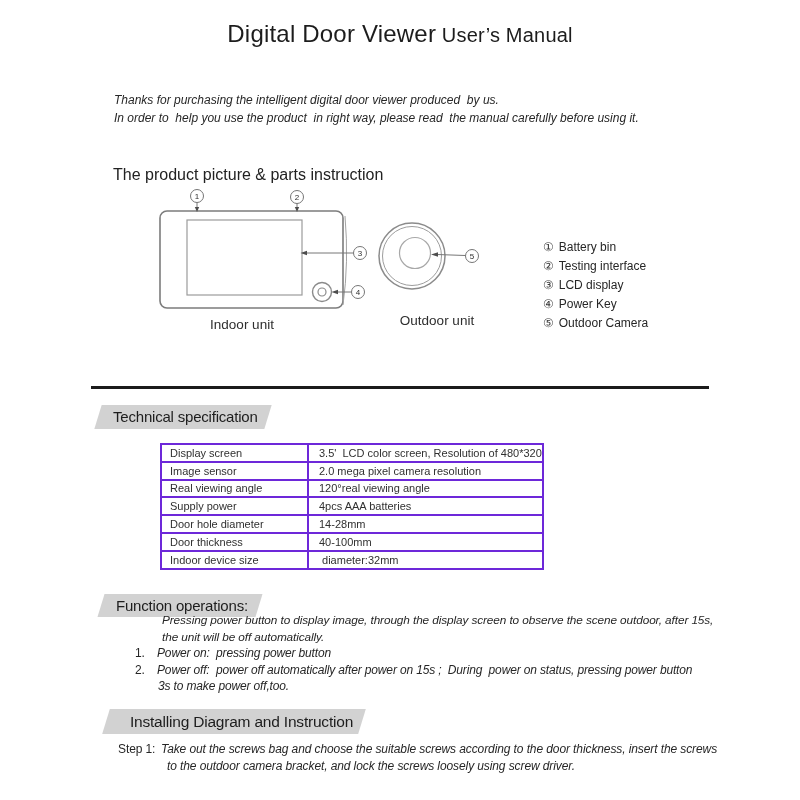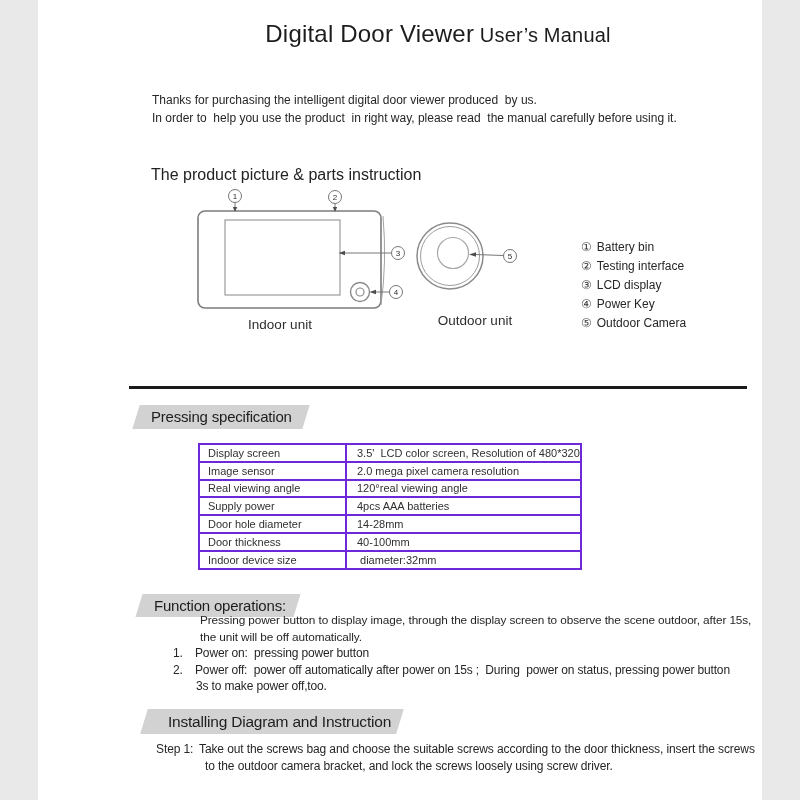--- a/index.html
+++ b/index.html
@@ -1,23 +1,23 @@
 <!DOCTYPE html>
 <html><head>
 <meta charset="utf-8">
 <style>
   html,body{margin:0;padding:0;background:#e9e9e9;}
   #page{
-    position:relative;width:724px;height:800px;margin:0 auto;
+    position:relative;width:800px;height:800px;margin:0 auto;
     background:#ffffff;overflow:hidden;
     font-family:"Liberation Sans", sans-serif;
     color:#2b2b2b;
   }
   .abs{position:absolute;}
-  .pre{white-space:pre;}
+  .pre{white-space:pre;font-style:italic;}
 
   
   #title{left:0;top:20px;width:800px;text-align:center;color:#1c1c1c;letter-spacing:0.2px;}
   #title .t-main{font-size:24px;}
   #title .t-suffix{font-size:20px;}
 
   
   #intro{left:114px;top:91px;font-size:12px;line-height:18px;color:#262626;}
 
   
@@ -143,21 +143,21 @@
     <div><span class="cnum">②</span><span>Testing interface</span></div>
     <div><span class="cnum">③</span><span>LCD display</span></div>
     <div><span class="cnum">④</span><span>Power Key</span></div>
     <div><span class="cnum">⑤</span><span>Outdoor Camera</span></div>
   </div>
 
   <div id="divider" class="abs"></div>
 
   <div id="spec-tag" class="abs tag">
     <div class="tag-bg"></div>
-    <div class="tag-text">Pressing specification</div>
+    <div class="tag-text">Technical specification</div>
   </div>
 
   <table id="spec-table" class="abs">
     <tbody>
       <tr>
           <td class="c1">Display screen</td>
           <td class="c2">3.5'  LCD color screen, Resolution of 480*320</td>
         </tr>
       <tr>
           <td class="c1">Image sensor</td>

